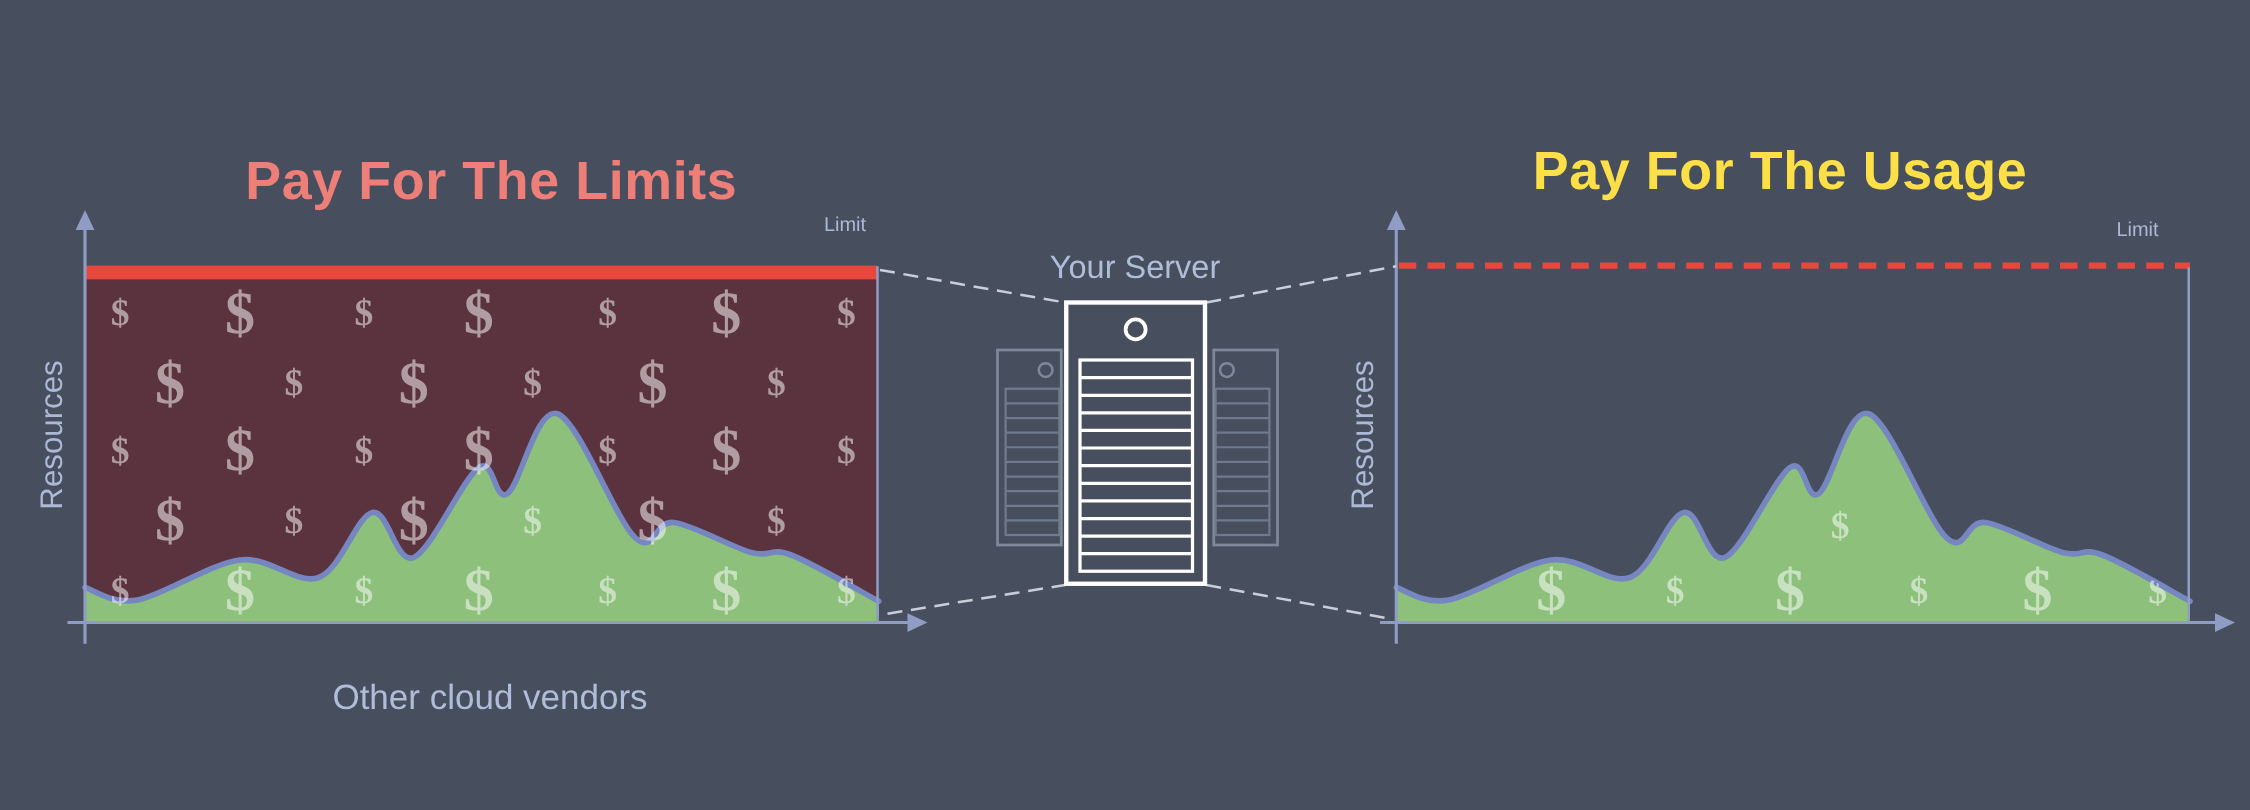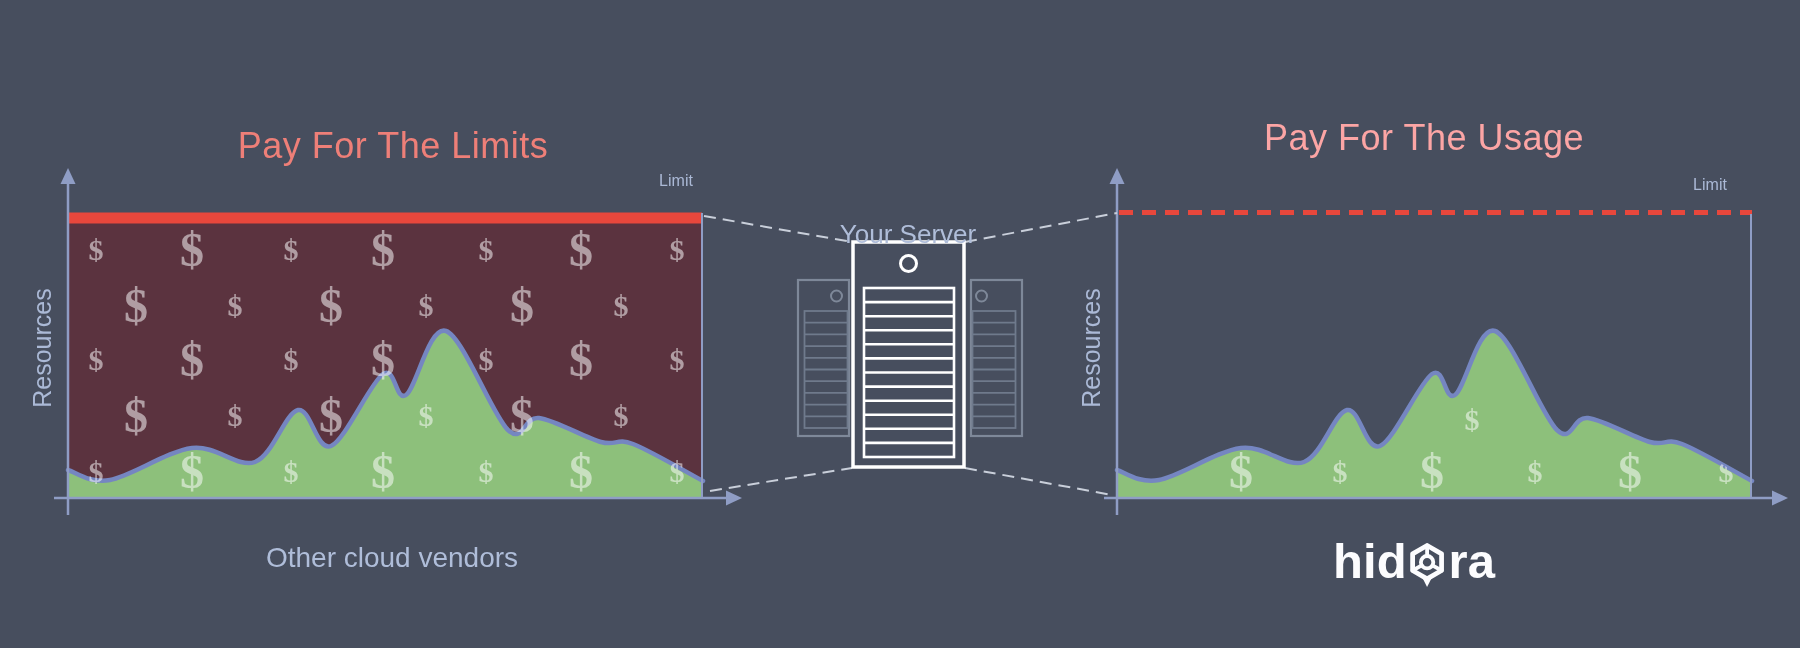--- a/index.html
+++ b/index.html
@@ -11,25 +11,25 @@
     font-family:"Liberation Sans", sans-serif;
   }
   #scene{position:absolute;left:0;top:0;}
   .lbl{
     position:absolute;
     transform:translate(-50%,-50%);
     white-space:nowrap;
     color:#A9B7D4;
   }
   .lbl.rot{transform:translate(-50%,-50%) rotate(-90deg);}
-  .title{font-size:36px;font-weight:400;letter-spacing:0.5px;}
+  .title{font-size:43px;font-weight:700;letter-spacing:0.5px;}
   .limit-lbl{font-size:16px;}
   .axis-lbl{font-size:25px;}
   .caption{font-size:28px;}
-  .server-lbl{font-size:26px;margin-top:20px;}
+  .server-lbl{font-size:26px;}
   .dollar{font-family:"Liberation Serif", serif;font-weight:bold;}
   #logo{
     position:absolute;left:1414px;top:561px;
     transform:translate(-50%,-50%);
     display:flex;align-items:center;
     color:#FCFCFE;font-size:49px;font-weight:bold;letter-spacing:0px;
   }
   #logo .logo-txt{line-height:1;}
   #logo svg{margin:10px 1px 0 1px;}
 </style>
@@ -170,38 +170,24 @@
             <line x1="864" x2="954" y1="400.7" y2="400.7" stroke-width="2.6"></line>
             <line x1="864" x2="954" y1="414.8" y2="414.8" stroke-width="2.6"></line>
             <line x1="864" x2="954" y1="428.8" y2="428.8" stroke-width="2.6"></line>
             <line x1="864" x2="954" y1="442.9" y2="442.9" stroke-width="2.6"></line>
           </g>
       </g>
     </g>
   </svg>
 
   <div class="lbl title" style="left: 393px; top: 146px; color: rgb(238, 127, 120);">Pay For The Limits</div>
-  <div class="lbl title" style="left: 1424px; top: 138px; color: #fca5a5;">Pay For The Usage</div>
+  <div class="lbl title" style="left: 1424px; top: 138px; color: #fde047;">Pay For The Usage</div>
 
   <div class="lbl limit-lbl" style="left: 676px; top: 181px; color: rgb(171, 185, 214);">Limit</div>
   <div class="lbl limit-lbl" style="left: 1710px; top: 185px; color: rgb(171, 185, 214);">Limit</div>
 
   <div class="lbl rot axis-lbl" style="left: 42px; top: 348px; color: rgb(171, 185, 214);">Resources</div>
   <div class="lbl rot axis-lbl" style="left: 1091px; top: 348px; color: rgb(171, 185, 214);">Resources</div>
 
   <div class="lbl caption" style="left: 392px; top: 558px; color: rgb(175, 189, 217);">Other cloud vendors</div>
   <div class="lbl server-lbl" style="left: 908px; top: 214px; color: rgb(175, 189, 217);">Your Server</div>
 
-  <div id="logo">
-    <span class="logo-txt">hid</span>
-    <svg width="40" height="48" viewBox="-21 -20 42 48">
-      <g stroke="#FCFCFE" fill="none" stroke-linejoin="round" stroke-linecap="round">
-        <polygon points="0,-17.5 15.2,-8.75 15.2,8.75 0,17.5 -15.2,8.75 -15.2,-8.75" stroke-width="5"></polygon>
-        <circle cx="0" cy="0" r="6.5" stroke-width="4"></circle>
-        <line x1="0" y1="-6.5" x2="0" y2="-17.5" stroke-width="4"></line>
-        <line x1="-5.6" y1="3.3" x2="-15.2" y2="8.75" stroke-width="4"></line>
-        <line x1="5.6" y1="3.3" x2="15.2" y2="8.75" stroke-width="4"></line>
-      </g>
-      <polygon points="-5,16 5,16 0,26" fill="#FCFCFE"></polygon>
-    </svg>
-    <span class="logo-txt">ra</span>
-  </div>
 </div>
 
 </body></html>

